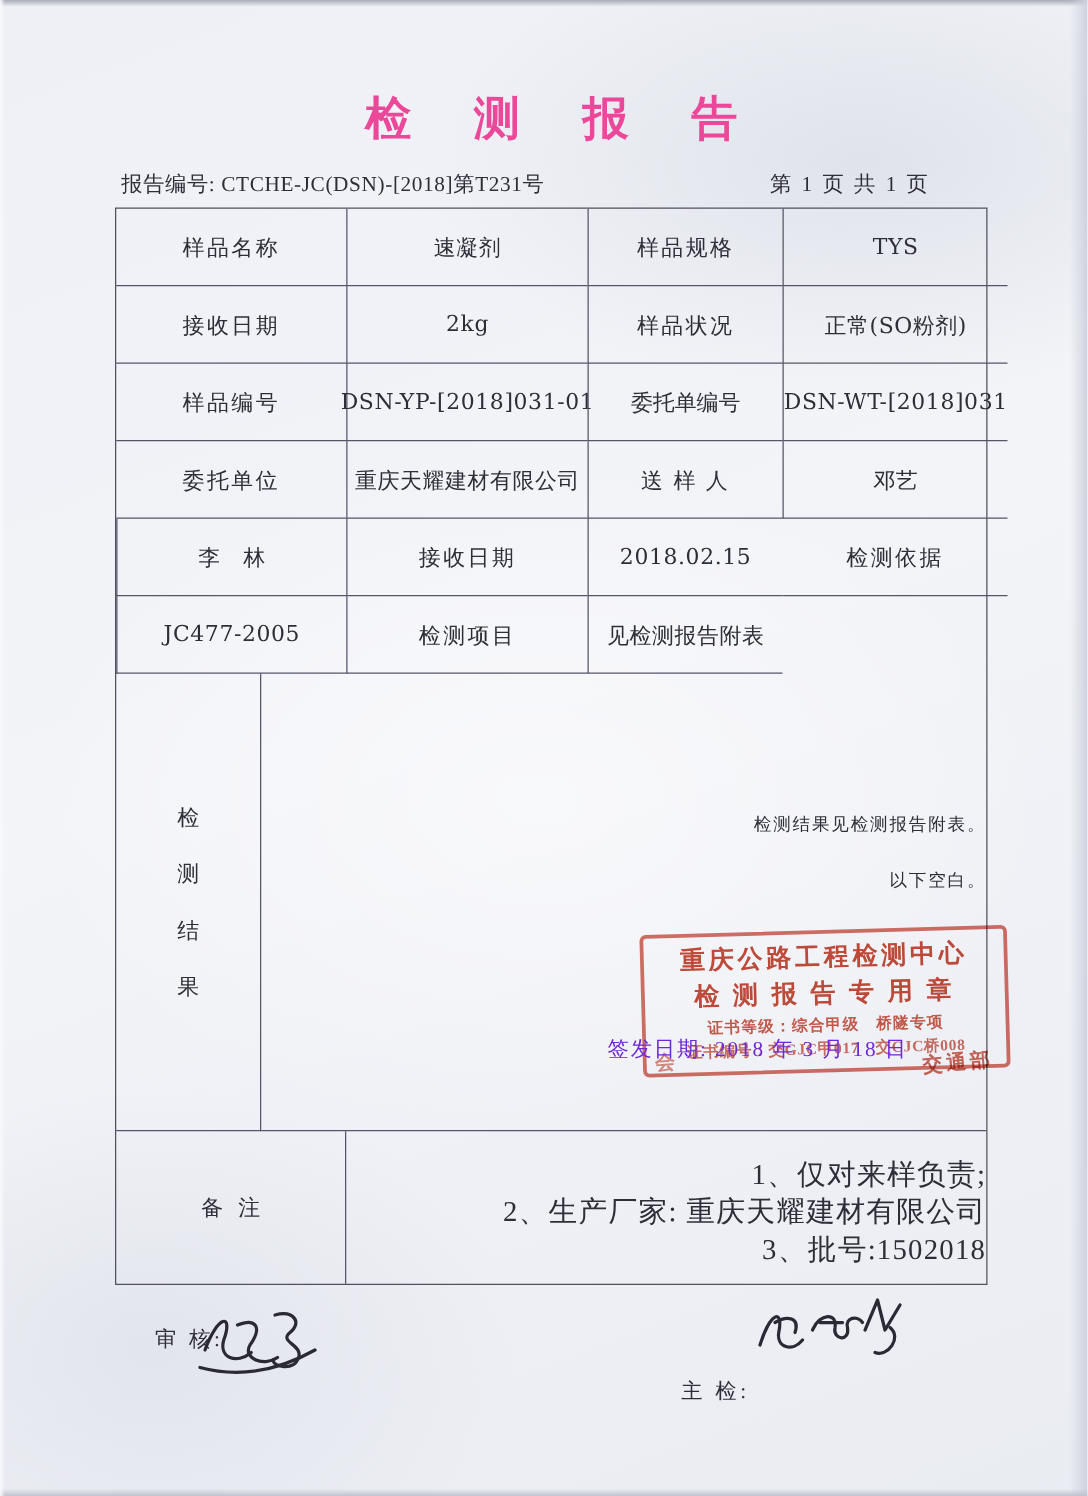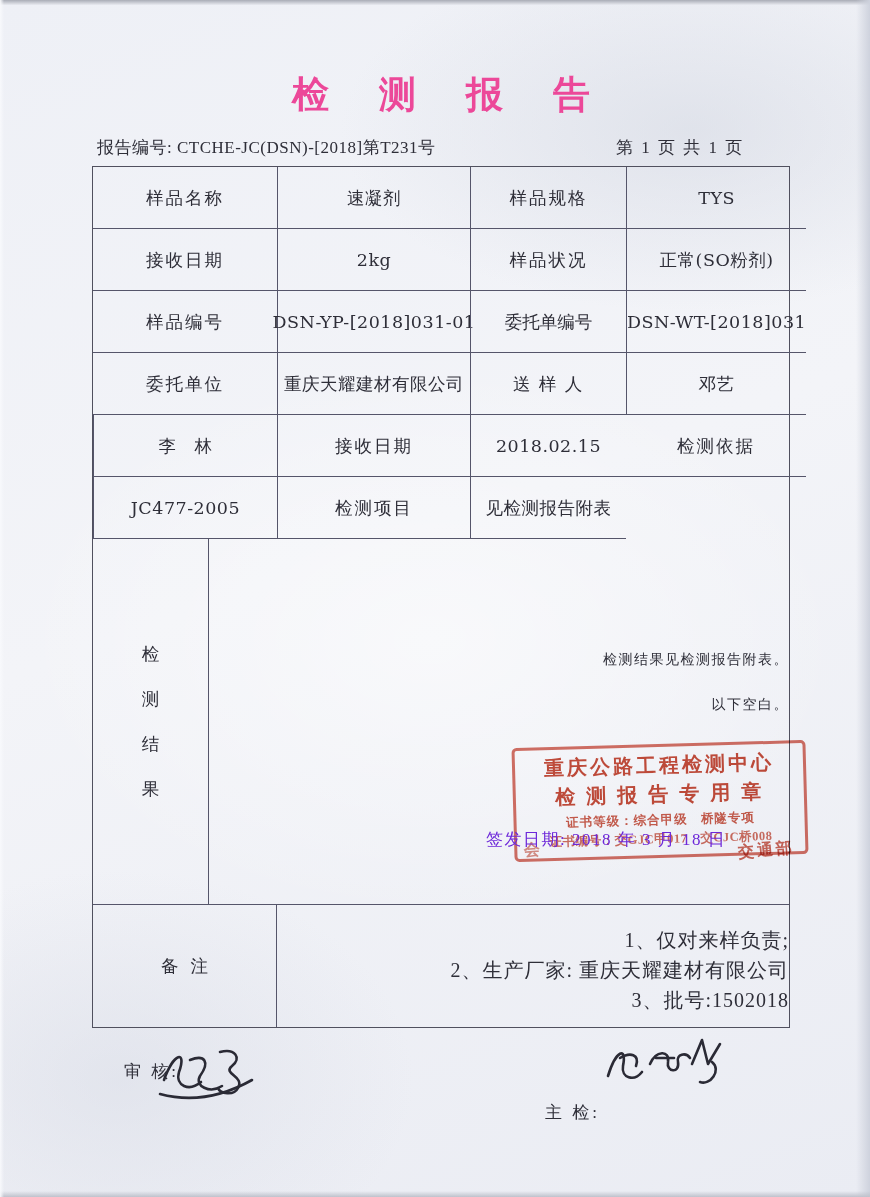--- a/index.html
+++ b/index.html
@@ -58,21 +58,21 @@
     font-size:14px; padding:112px 0 0 39px; letter-spacing:1.5px;
   }
   .results-content .line2 { margin-top:27px; }
 
   .remarks-row { display:flex; height:122px; }
   .remarks-label {
     width:184px; border-right:1px solid #55556a;
     display:flex; align-items:center; justify-content:center;
     font-size:17.5px; letter-spacing:12px; text-indent:12px;
   }
-  .remarks-content { flex:1; padding:20px 0 0 10px; font-size:20px; line-height:30px; letter-spacing:1px; }
+  .remarks-content { flex:1; padding:20px 0 0 10px; font-size:23px; line-height:30px; letter-spacing:1px; }
 
   .issue-date {
     position:absolute; left:486px; top:828px; z-index:4;
     font-size:17px; letter-spacing:1.5px; color:#6d28d9; white-space:nowrap;
   }
 
   .stamp {
     position:absolute; left:513px; top:744px; width:294px; height:114px; z-index:3;
     border:3px solid rgba(196,48,30,0.78); border-radius:5px;
     transform:rotate(-1.6deg);

